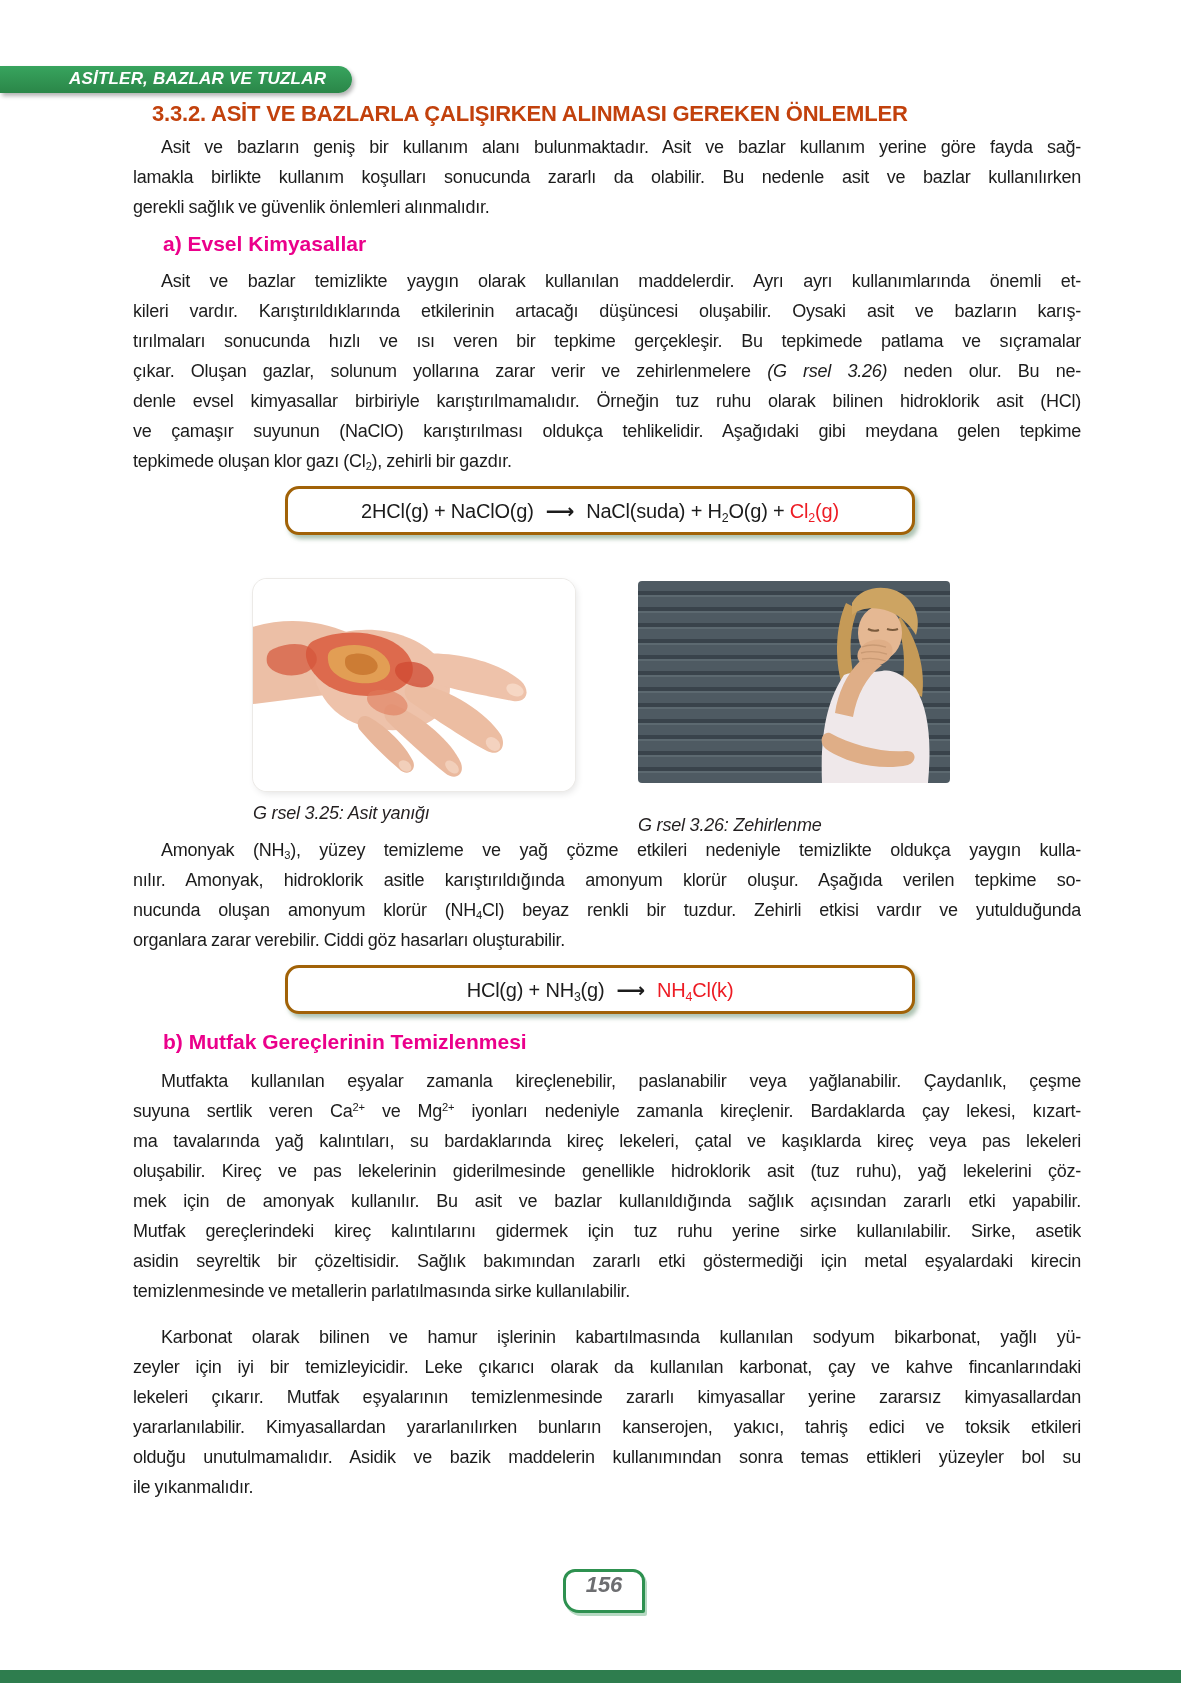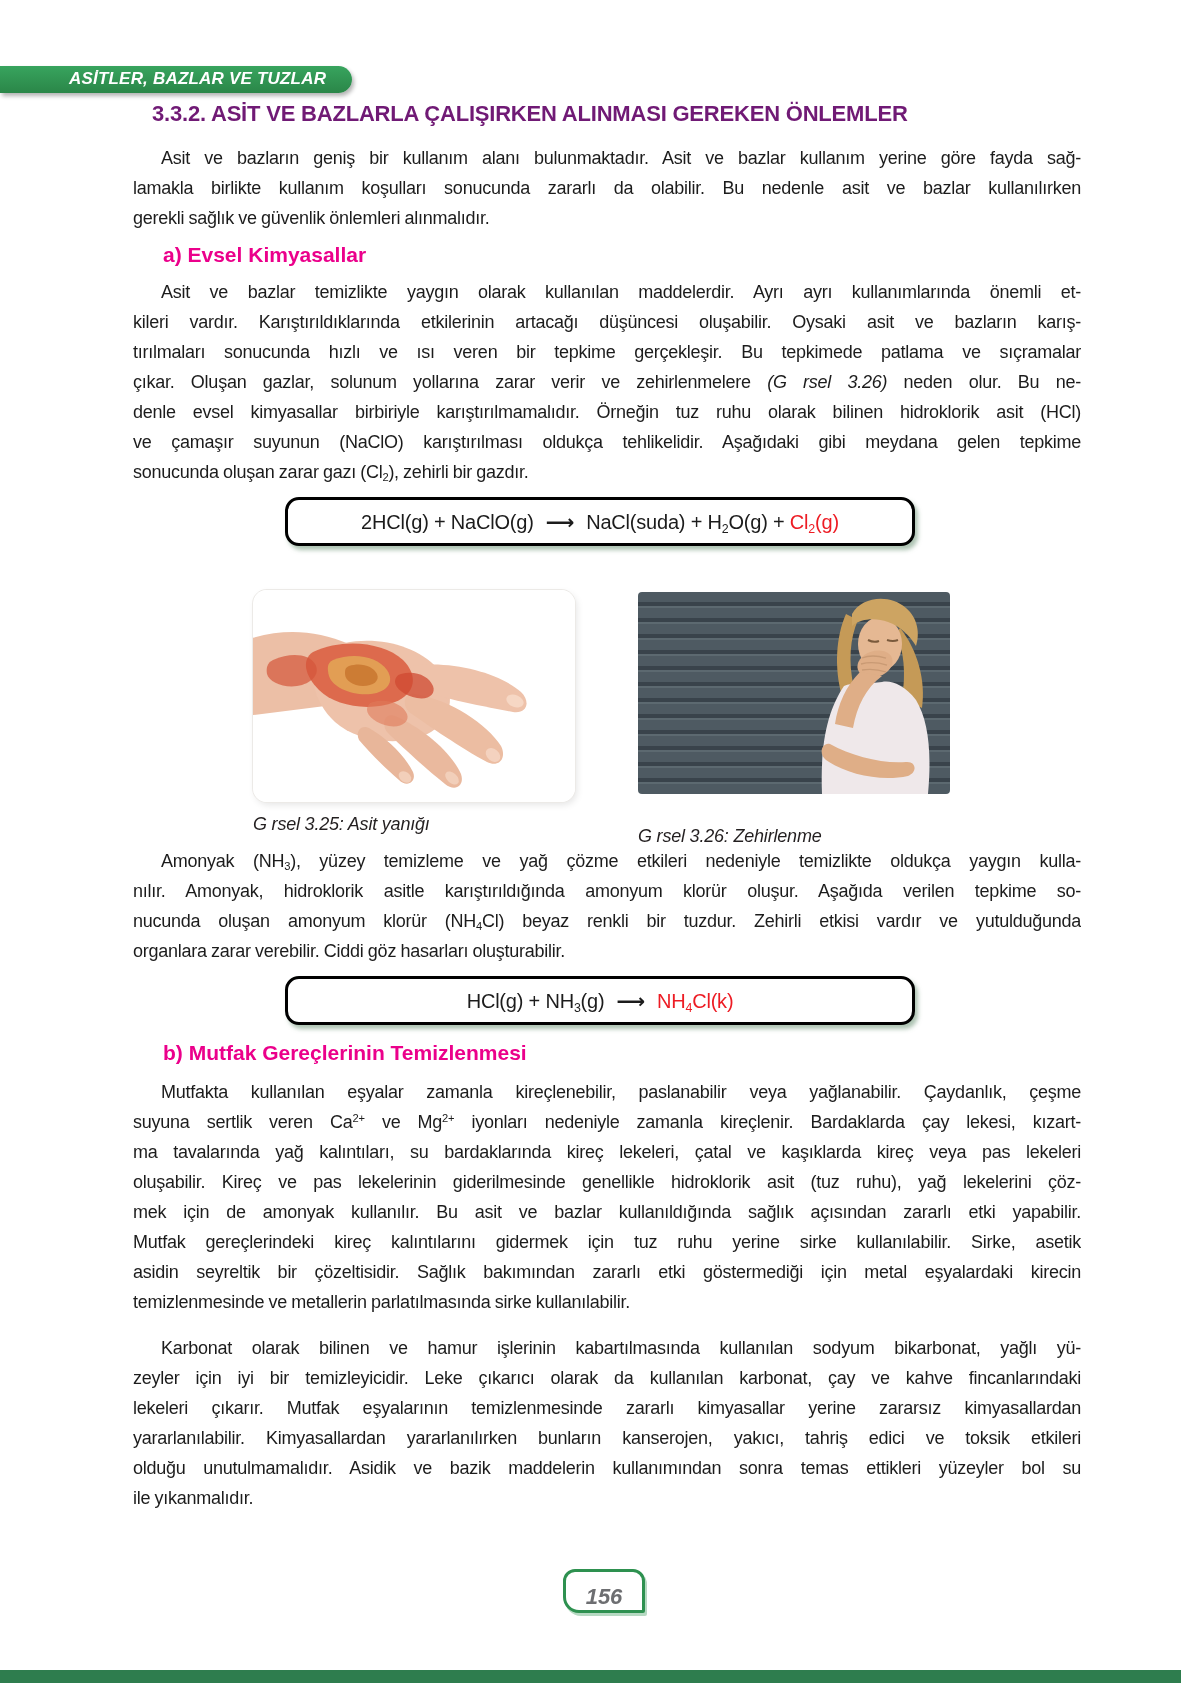--- a/index.html
+++ b/index.html
@@ -9,40 +9,40 @@
   
   .header-bar{position:absolute;left:0;top:66px;width:352px;height:27px;box-sizing:border-box;
     background:linear-gradient(180deg,#38a45e 0%,#2a8648 100%);
     border-radius:0 14px 14px 0;
     box-shadow:2px 3px 4px rgba(0,0,0,.3);
     color:#fff;font-weight:bold;font-style:italic;font-size:17px;line-height:26px;
     padding-left:69px;letter-spacing:.2px;}
 
   .content{position:absolute;left:133px;top:101px;width:948px;}
 
-  .section-title{color:#701a75;font-size:22px;font-weight:bold;line-height:26px;
-    margin:0 0 16px 19px;letter-spacing:-.2px;}
+  .section-title{color:#c2410c;font-size:22px;font-weight:bold;line-height:26px;
+    margin:0 0 5px 19px;letter-spacing:-.2px;}
 
   .subheading{color:#eb008b;font-size:21px;font-weight:bold;line-height:24px;margin:10px 0 10px 30px;}
   .subheading.b{margin-top:16px;margin-bottom:12px;}
 
   .para{font-size:18px;letter-spacing:-.25px;word-spacing:-.5px;margin:0 0 10px 0;}
   .line{height:30px;line-height:30px;text-align:justify;text-align-last:justify;overflow:hidden;}
   .line.last{text-align-last:left;}
   .line.indent{padding-left:28px;box-sizing:border-box;}
 
   sub{font-size:.62em;vertical-align:-.3em;line-height:0;}
   sup{font-size:.62em;vertical-align:.55em;line-height:0;}
   .it{font-style:italic;}
   .bd{font-weight:normal;}
   .red{color:#ed1c24;}
   .ar{padding:0 12px;font-weight:bold;font-family:"DejaVu Sans",sans-serif;}
 
   .eq-box{position:relative;box-sizing:border-box;margin:8px 0 0 152px;width:630px;height:49px;
-    border:3px solid #000000;border-radius:14px;background:#fff;
+    border:3px solid #a16207;border-radius:14px;background:#fff;
     box-shadow:3px 4px 4px rgba(105,145,115,.55);
     display:flex;align-items:center;justify-content:center;font-size:20px;letter-spacing:-.2px;}
   .eq-box.first{margin-top:8px;}
   .eq-box.second{margin-top:10px;}
 
   .figures{position:relative;height:252px;margin-top:42px;}
   .figure-card{position:absolute;overflow:hidden;}
   .fig1{left:120px;top:2px;width:322px;height:212px;background:#fff;border-radius:14px;
         box-shadow:0 0 0 1px #eceae7,2px 3px 7px rgba(0,0,0,.10);}
   .fig2{left:505px;top:4px;width:312px;height:202px;border-radius:4px;}
@@ -51,21 +51,21 @@
   .cap2{left:505px;margin-top:12px;}
 
   .after-figs{margin-top:6px;}
   .p5{margin-top:16px;}
   .heading-b-wrap{margin-top:16px;}
 
   
   .page-num-box{position:absolute;left:563px;top:1569px;width:82px;height:44px;box-sizing:border-box;
     border:3px solid #2e9150;border-radius:12px 12px 2px 16px;background:#fff;
     box-shadow:2px 3px 0 rgba(46,145,80,.35);
-    display:flex;align-items:flex-end;justify-content:center;
+    display:flex;align-items:flex-start;justify-content:center;
     font-size:22px;font-weight:bold;font-style:italic;color:#6d6e71;}
 
   .footer-bar{position:absolute;left:0;bottom:0;width:100%;height:13px;background:#2e7d4e;}
 </style>
 </head>
 <body>
 
 <div class="page">
 
   <div class="header-bar">
@@ -84,21 +84,21 @@
 
     <div class="subheading">a) Evsel Kimyasallar</div>
 
     <div class="para">
         <div class="line indent"><span>Asit ve bazlar temizlikte yaygın olarak kullanılan maddelerdir. Ayrı ayrı kullanımlarında önemli et-</span></div>
         <div class="line"><span>kileri vardır. Karıştırıldıklarında etkilerinin artacağı düşüncesi oluşabilir. Oysaki asit ve bazların karış-</span></div>
         <div class="line"><span>tırılmaları sonucunda hızlı ve ısı veren bir tepkime gerçekleşir. Bu tepkimede patlama ve sıçramalar</span></div>
         <div class="line"><span>çıkar. Oluşan gazlar, solunum yollarına zarar verir ve zehirlenmelere </span><span class="it">(G rsel 3.26)</span><span> neden olur. Bu ne-</span></div>
         <div class="line"><span>denle evsel kimyasallar birbiriyle karıştırılmamalıdır. Örneğin tuz ruhu olarak bilinen hidroklorik asit (HCl)</span></div>
         <div class="line"><span>ve çamaşır suyunun (NaClO) karıştırılması oldukça tehlikelidir. Aşağıdaki gibi meydana gelen tepkime</span></div>
-        <div class="line last"><span>sonucunda oluşan zarar gazı (Cl</span><sub>2</sub><span>), zehirli bir gazdır.</span></div>
+        <div class="line last"><span>tepkimede oluşan klor gazı (Cl</span><sub>2</sub><span>), zehirli bir gazdır.</span></div>
       </div>
 
     <div class="eq-box first">
       <span><span>2HCl(g) + NaClO(g)</span><span class="ar">⟶</span><span>NaCl(suda) + H</span><sub>2</sub><span>O(g) + </span><span class="red">Cl</span><sub class="red">2</sub><span class="red">(g)</span></span>
     </div>
 
     <div class="figures">
 
       <div class="figure-card fig1">
         <svg width="322" height="212" viewBox="0 0 322 212" xmlns="http://www.w3.org/2000/svg">

